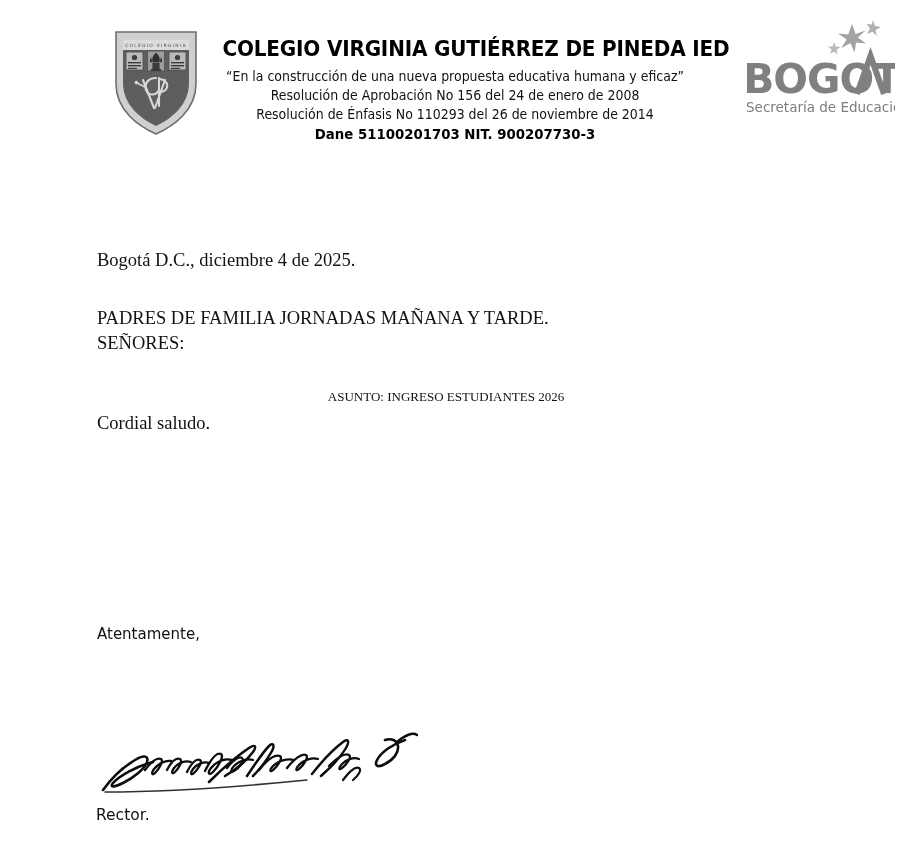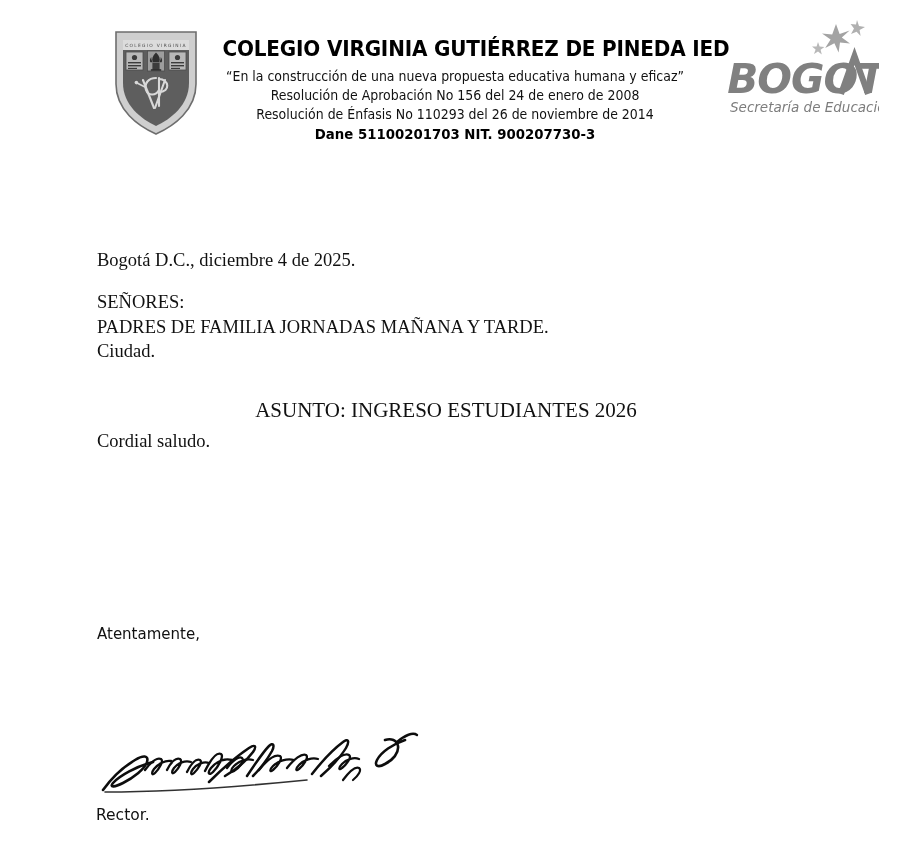--- a/index.html
+++ b/index.html
@@ -83,48 +83,47 @@
     font-weight: 600;
     line-height: 21px;
     color: #000;
     white-space: nowrap;
     transform: scaleX(0.95);
   }
 
   
   .bogota-logo {
     position: absolute;
-    left: 714px;
+    left: 730px;
     top: 18px;
     width: 165px;
     height: 105px;
-    font-style: italic;
   }
   .bogota-logo svg { display: block; width: 100%; height: 100%; }
 
   
   .letter-body {
     position: absolute;
     left: 97px;
     top: 248px;
     width: 726px;
   }
   .serif-line {
     font-family: "Liberation Serif", serif;
     font-size: 18.5px;
     line-height: 24px;
     color: #111;
   }
-  .date-line { margin-bottom: 18px; }
+  .date-line { margin-bottom: 34px; }
   .addressee-block { margin-bottom: 34px; }
   .addressee-block div { line-height: 24.5px; }
 
   .subject-line {
     font-family: "Liberation Serif", serif;
-    font-size: 21px;
+    font-size: 13px;
     text-align: center;
     padding-left: 56px;
     padding-right: 84px;
     margin-bottom: 6px;
     color: #111;
   }
   .greeting-line { margin-bottom: 42px; }
 
   .paragraph {
     font-family: "Liberation Serif", serif;
@@ -253,23 +252,22 @@
         <text x="16" y="94" font-family="'DejaVu Sans', sans-serif" font-size="13.5" fill="#7d7d7d">Secretaría de Educación</text>
       </svg>
     </div>
   </div>
 
   <div class="letter-body">
 
     <div class="serif-line date-line">Bogotá D.C., diciembre 4 de 2025.</div>
 
     <div class="addressee-block">
+      <div class="serif-line">PADRES DE FAMILIA JORNADAS MAÑANA Y TARDE.</div>
       <div class="serif-line">SEÑORES:</div>
-      <div class="serif-line">PADRES DE FAMILIA JORNADAS MAÑANA Y TARDE.</div>
-      <div class="serif-line">Ciudad.</div>
     </div>
 
     <div class="subject-line">ASUNTO: INGRESO ESTUDIANTES 2026</div>
 
     <div class="serif-line greeting-line">Cordial saludo.</div>
 
   </div>
 
   <div class="closing">Atentamente,</div>
 

